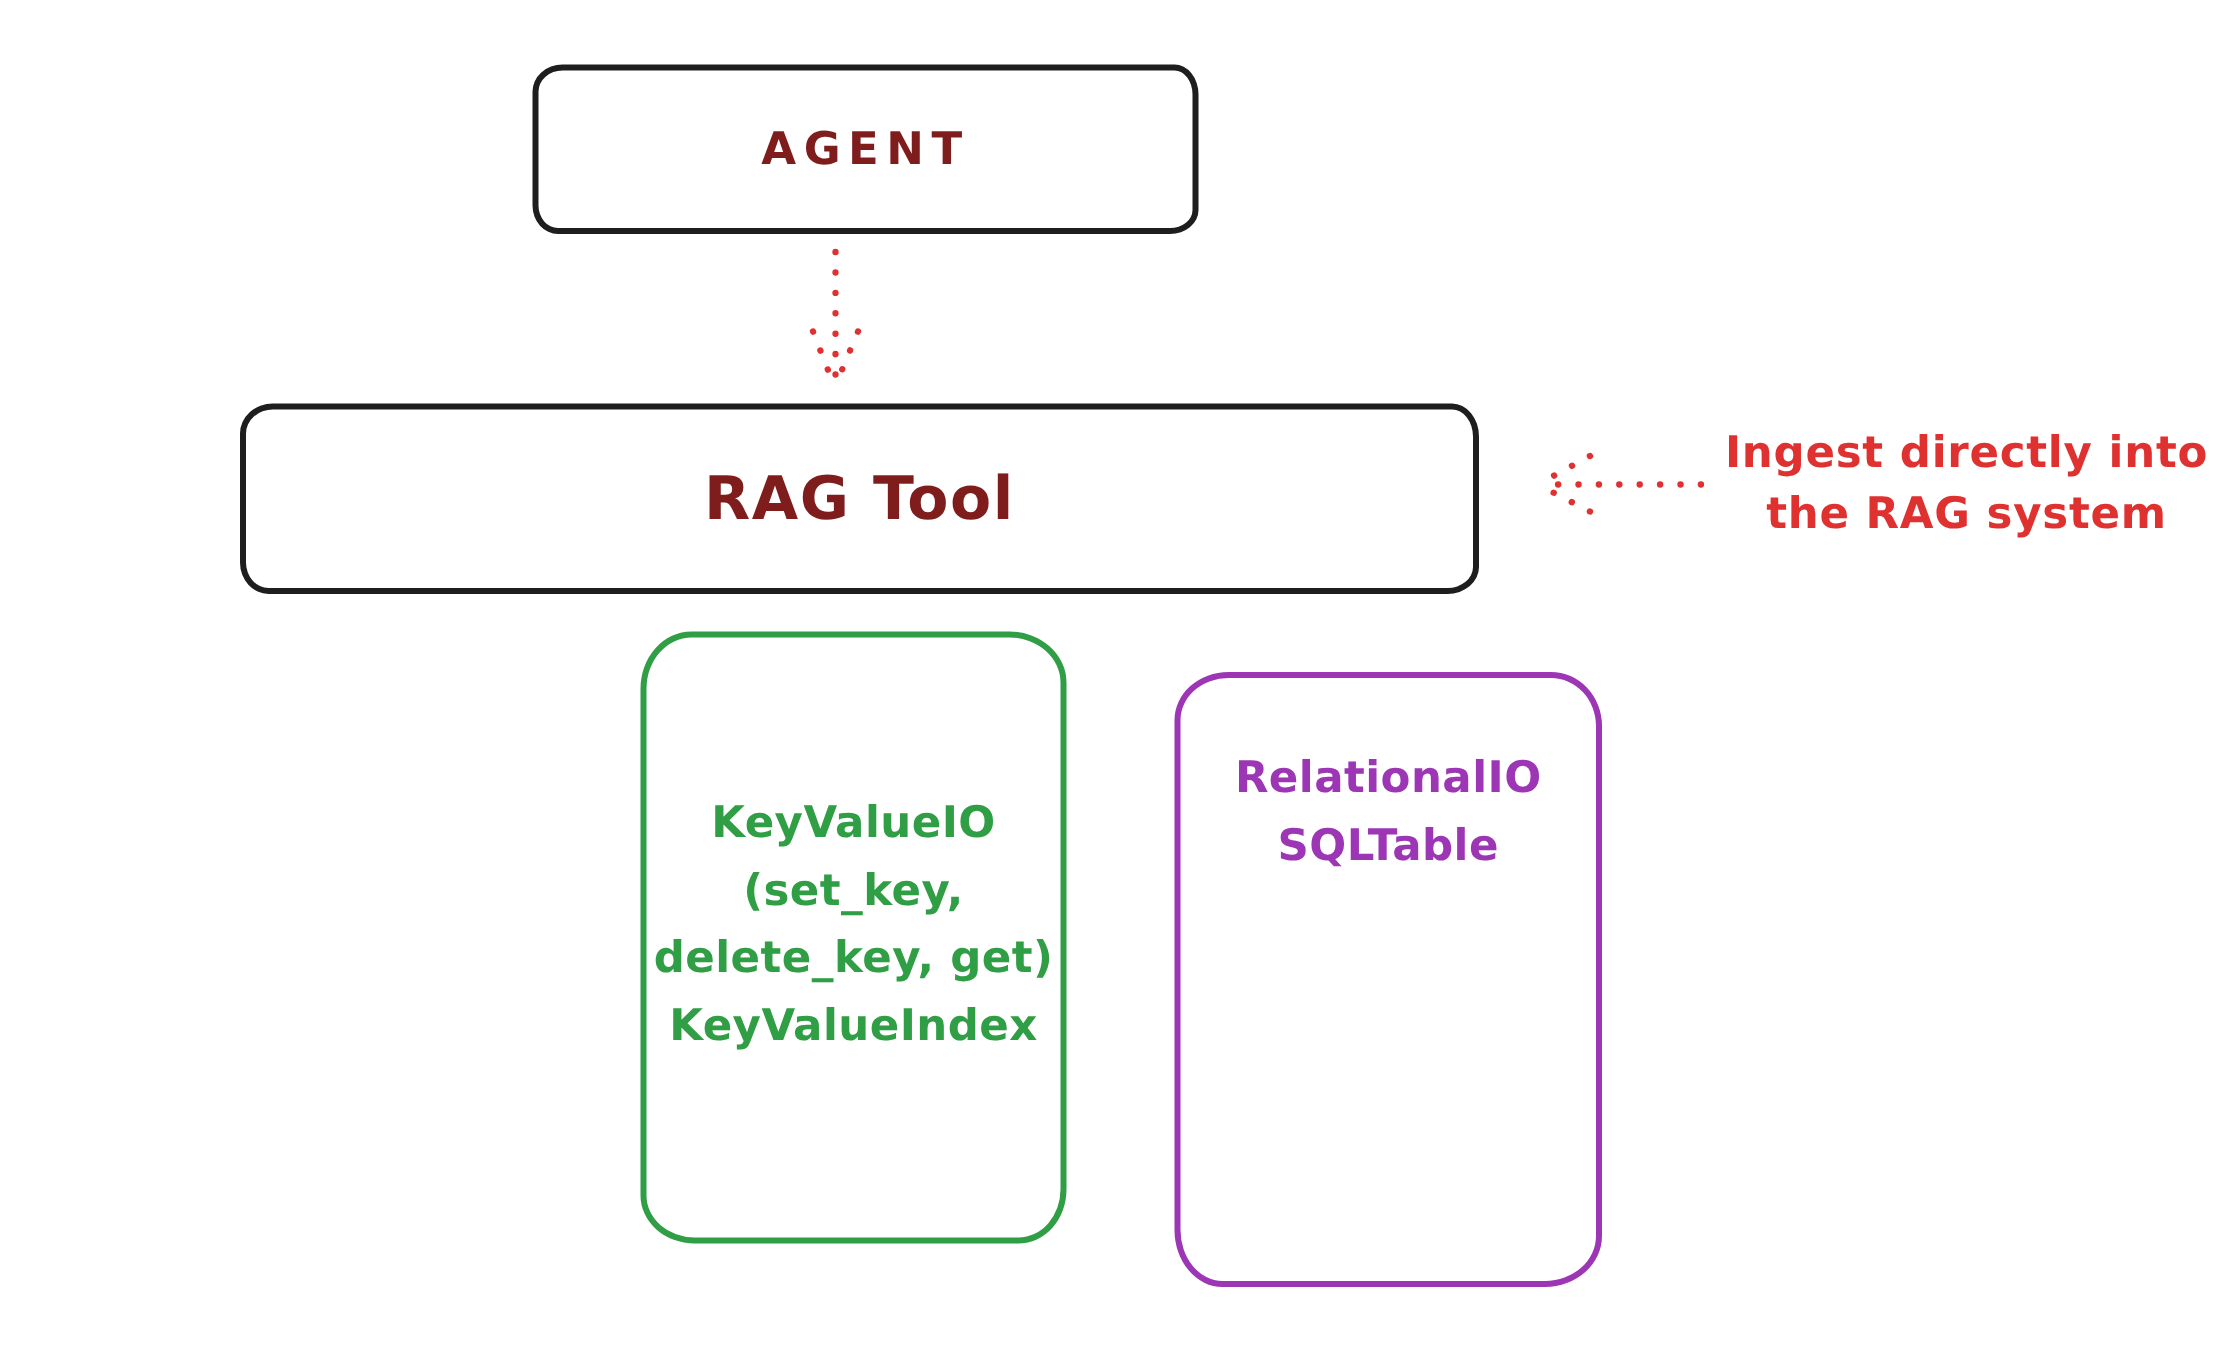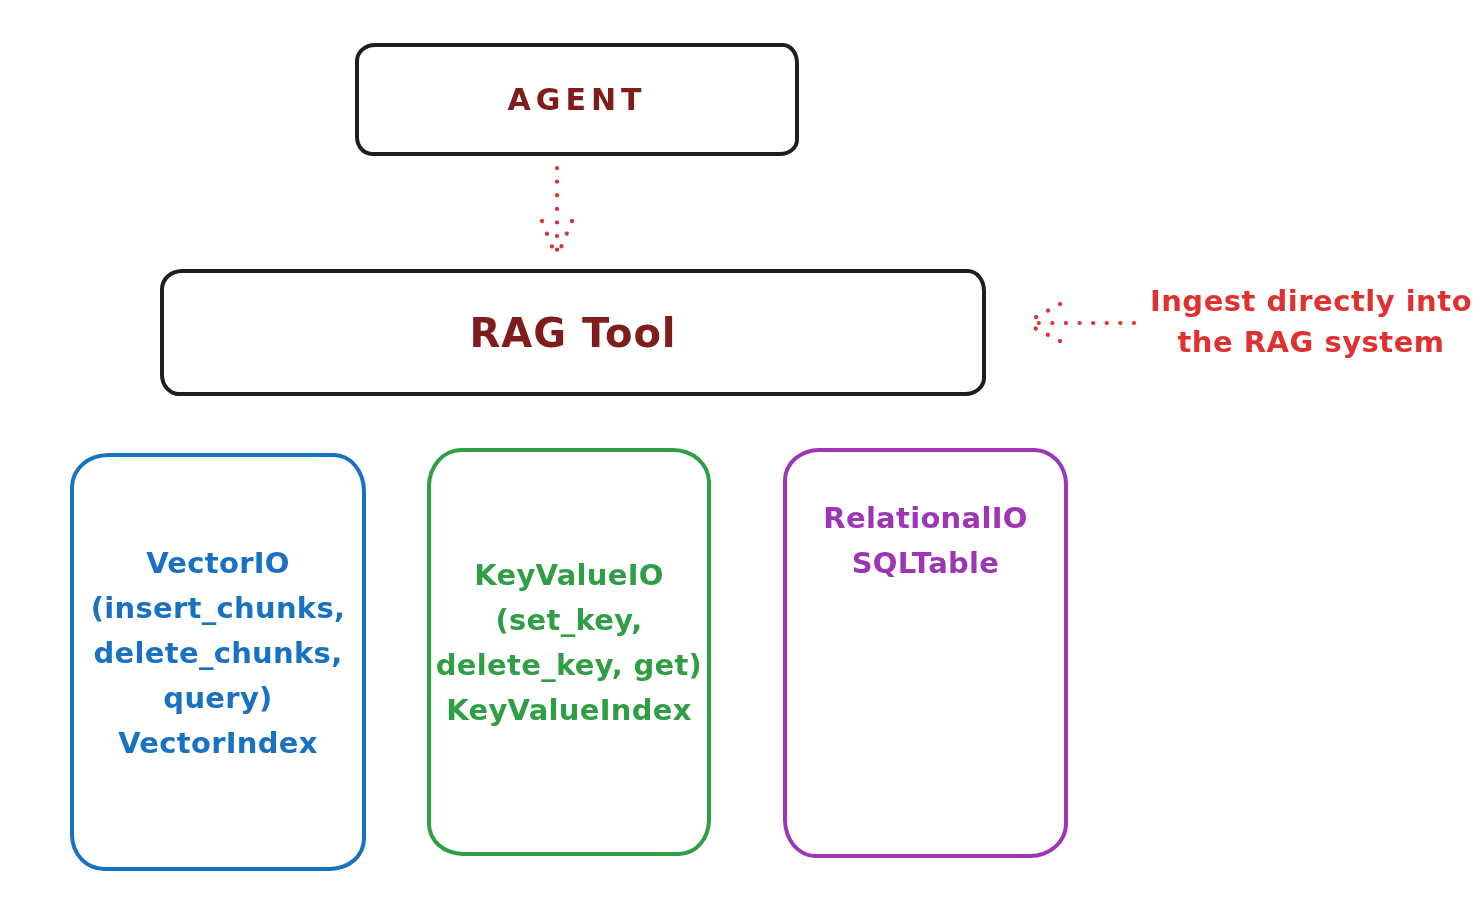--- a/index.html
+++ b/index.html
@@ -85,21 +85,21 @@
     left: 70px;
     top: 453px;
     width: 296px;
     height: 418px;
     border-color: #1971c2;
     color: #1971c2;
     border-radius: 38px 32px 36px 34px / 34px 38px 32px 36px;
   }
   .io-green {
     left: 427px;
-    top: 448px;
+    top: 421px;
     width: 284px;
     height: 408px;
     border-color: #2f9e44;
     color: #2f9e44;
     border-radius: 34px 38px 32px 36px / 38px 34px 36px 32px;
   }
   .io-purple {
     left: 783px;
     top: 448px;
     width: 285px;
@@ -146,29 +146,20 @@
 
   <div class="box rag-box">
     <span class="box-label">RAG Tool</span>
   </div>
 
   <div class="annotation">
     <div>Ingest directly into</div>
     <div>the RAG system</div>
   </div>
 
-  <div class="box io-box io-blue">
-    <div class="io-text">
-      <div>VectorIO</div>
-      <div>(insert_chunks,</div>
-      <div>delete_chunks,</div>
-      <div>query)</div>
-      <div class="io-index">VectorIndex</div>
-    </div>
-  </div>
 
   <div class="box io-box io-green">
     <div class="io-text">
       <div>KeyValueIO</div>
       <div>(set_key,</div>
       <div>delete_key, get)</div>
       <div class="io-index">KeyValueIndex</div>
     </div>
   </div>
 

